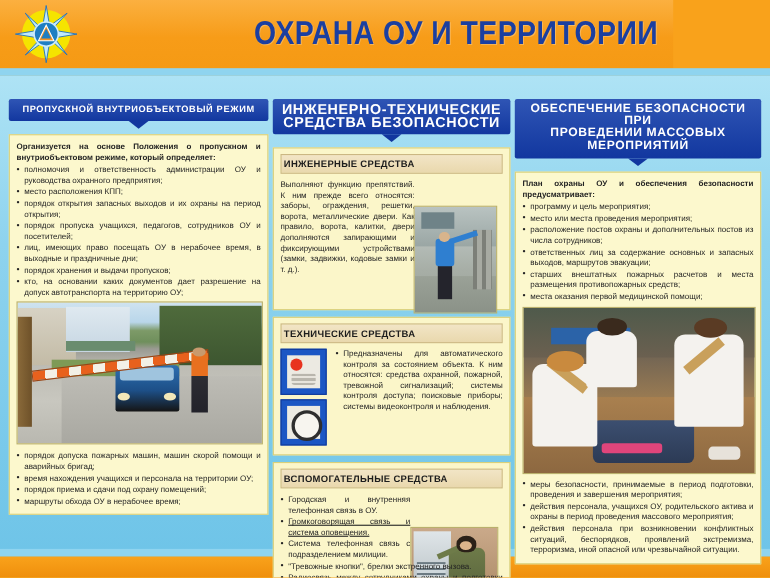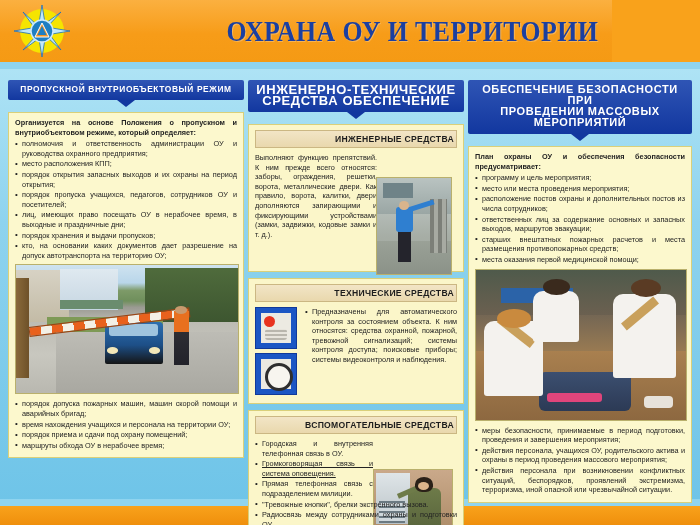--- a/index.html
+++ b/index.html
@@ -3,41 +3,41 @@
 <meta charset="utf-8">
 <style>
   html,body{margin:0;padding:0;}
   body{width:700px;height:525px;overflow:hidden;background:#f5a623;
        font-family:"Liberation Sans",sans-serif;}
   .poster{position:relative;width:700px;height:525px;
           background:linear-gradient(180deg,#f9a21b 0%,#f9a21b 100%);}
 
   
   .header{position:absolute;left:0;top:0;width:612px;height:62px;
-          background:linear-gradient(180deg,#fbb040 0%,#f79c18 55%,#f59a14 100%);font-family:Liberation Serif, serif;}
+          background:linear-gradient(180deg,#fbb040 0%,#f79c18 55%,#f59a14 100%);}
   .emblem{position:absolute;left:12px;top:4px;width:60px;height:54px;}
   .title{position:absolute;right:14px;top:8px;height:46px;
          display:flex;align-items:center;
          color:#1b3fa0;font-weight:bold;font-size:30px;
          letter-spacing:.5px;
          transform:scaleX(.86);transform-origin:right center;
          text-shadow:1px 1px 0 rgba(255,255,255,.25);}
   .hdr-rule{position:absolute;left:0;top:62px;width:700px;height:7px;
             background:#8fd4ef;}
 
   
   .body-bg{position:absolute;left:0;top:69px;width:700px;height:437px;
            background:linear-gradient(180deg,#aee3f5 0%,#8ed3ee 35%,#6ec4e8 100%);}
   .footer-bar{position:absolute;left:0;top:506px;width:700px;height:19px;
               background:linear-gradient(180deg,#f9a21b 0%,#ef8f0c 100%);}
   .footer-rule{position:absolute;left:0;top:499px;width:700px;height:7px;
                background:#8fd4ef;}
 
   
-  .col{position:absolute;top:80px;}
+  .col{position:absolute;top:90px;}
   .col1{left:8px;width:236px;}
   .col2{left:248px;width:216px;}
   .col3{left:468px;width:224px;}
 
   
   .banner{position:relative;background:linear-gradient(180deg,#2f55b5 0%,#12379f 100%);
           color:#ffffff;font-weight:bold;text-align:center;
           letter-spacing:.6px;padding:4px 4px 6px;
           border-radius:2px;}
   .banner::after{content:"";position:absolute;left:50%;bottom:-7px;
@@ -59,21 +59,21 @@
   .txt.b{font-weight:bold;}
   ul.bl{list-style:none;margin:0;padding:0;}
   ul.bl li{font-size:7.3px;line-height:9.6px;color:#232323;text-align:justify;
            position:relative;padding-left:7px;margin-bottom:1px;}
   ul.bl li::before{content:"•";position:absolute;left:0;top:-0.5px;
                    color:#232323;font-size:8px;}
 
   
   .subhead{background:linear-gradient(180deg,#f2e5c6 0%,#e9d8ad 100%);
            border:1px solid #cbb783;
-           text-align:right;font-weight:bold;font-size:8.6px;color:#1d1d1d;
+           text-align:left;font-weight:bold;font-size:8.6px;color:#1d1d1d;
            padding:3px 2px;letter-spacing:.3px;}
 
   
   .photo{position:relative;overflow:hidden;border:1px solid #b9b06c;}
 
   
   .photo1{width:100%;height:128px;margin:4px 0 5px;
           background:
             linear-gradient(180deg,#cfe3f0 0%,#b9d6ea 14%,#7d9a68 20%,#6f8f5c 28%,
                             #9a9a92 33%,#bdbcb4 45%,#c8c7bf 70%,#b9b8b0 100%);}
@@ -261,21 +261,21 @@
         <li>время нахождения учащихся и персонала на территории ОУ;</li>
         <li>порядок приема и сдачи под охрану помещений;</li>
         <li>маршруты обхода ОУ в нерабочее время;</li>
       </ul>
     </div>
   </div>
 
   <div class="col col2">
     <div class="banner banner-2">
       <div>ИНЖЕНЕРНО-ТЕХНИЧЕСКИЕ</div>
-      <div>СРЕДСТВА ОБЕСПЕЧЕНИЕ</div>
+      <div>СРЕДСТВА БЕЗОПАСНОСТИ</div>
     </div>
 
     <div class="card" style="padding-bottom:4px;">
       <div class="subhead">ИНЖЕНЕРНЫЕ СРЕДСТВА</div>
       <div class="wrapbox">
         <div class="photo2">
           <div class="p2wall"></div>
             <div class="p2win"></div>
             <div class="p2ground"></div>
           <div class="p2gate"></div>
@@ -315,21 +315,21 @@
           <div class="p3panel"></div>
             <div class="p3dots"></div>
           <div class="p3body"></div>
             <div class="p3arm"></div>
           <div class="p3head"></div>
             <div class="p3face"></div>
         </div>
         <ul class="bl" style="margin-top:5px;">
           <li style="padding-right:84px;">Городская и внутренняя телефонная связь в ОУ.</li>
           <li style="padding-right:84px;text-decoration:underline;">Громкоговорящая связь и система оповещения.</li>
-          <li style="padding-right:84px;">Прямая телефонная связь с подразделением милиции.</li>
+          <li style="padding-right:84px;">Система телефонная связь с подразделением милиции.</li>
           <li>"Тревожные кнопки", брелки экстренного вызова.</li>
           <li>Радиосвязь между сотрудниками охраны и подготовки ОУ.</li>
           <li>Система охранного освещения.</li>
         </ul>
       </div>
     </div>
   </div>
 
   <div class="col col3">
     <div class="banner banner-3">

